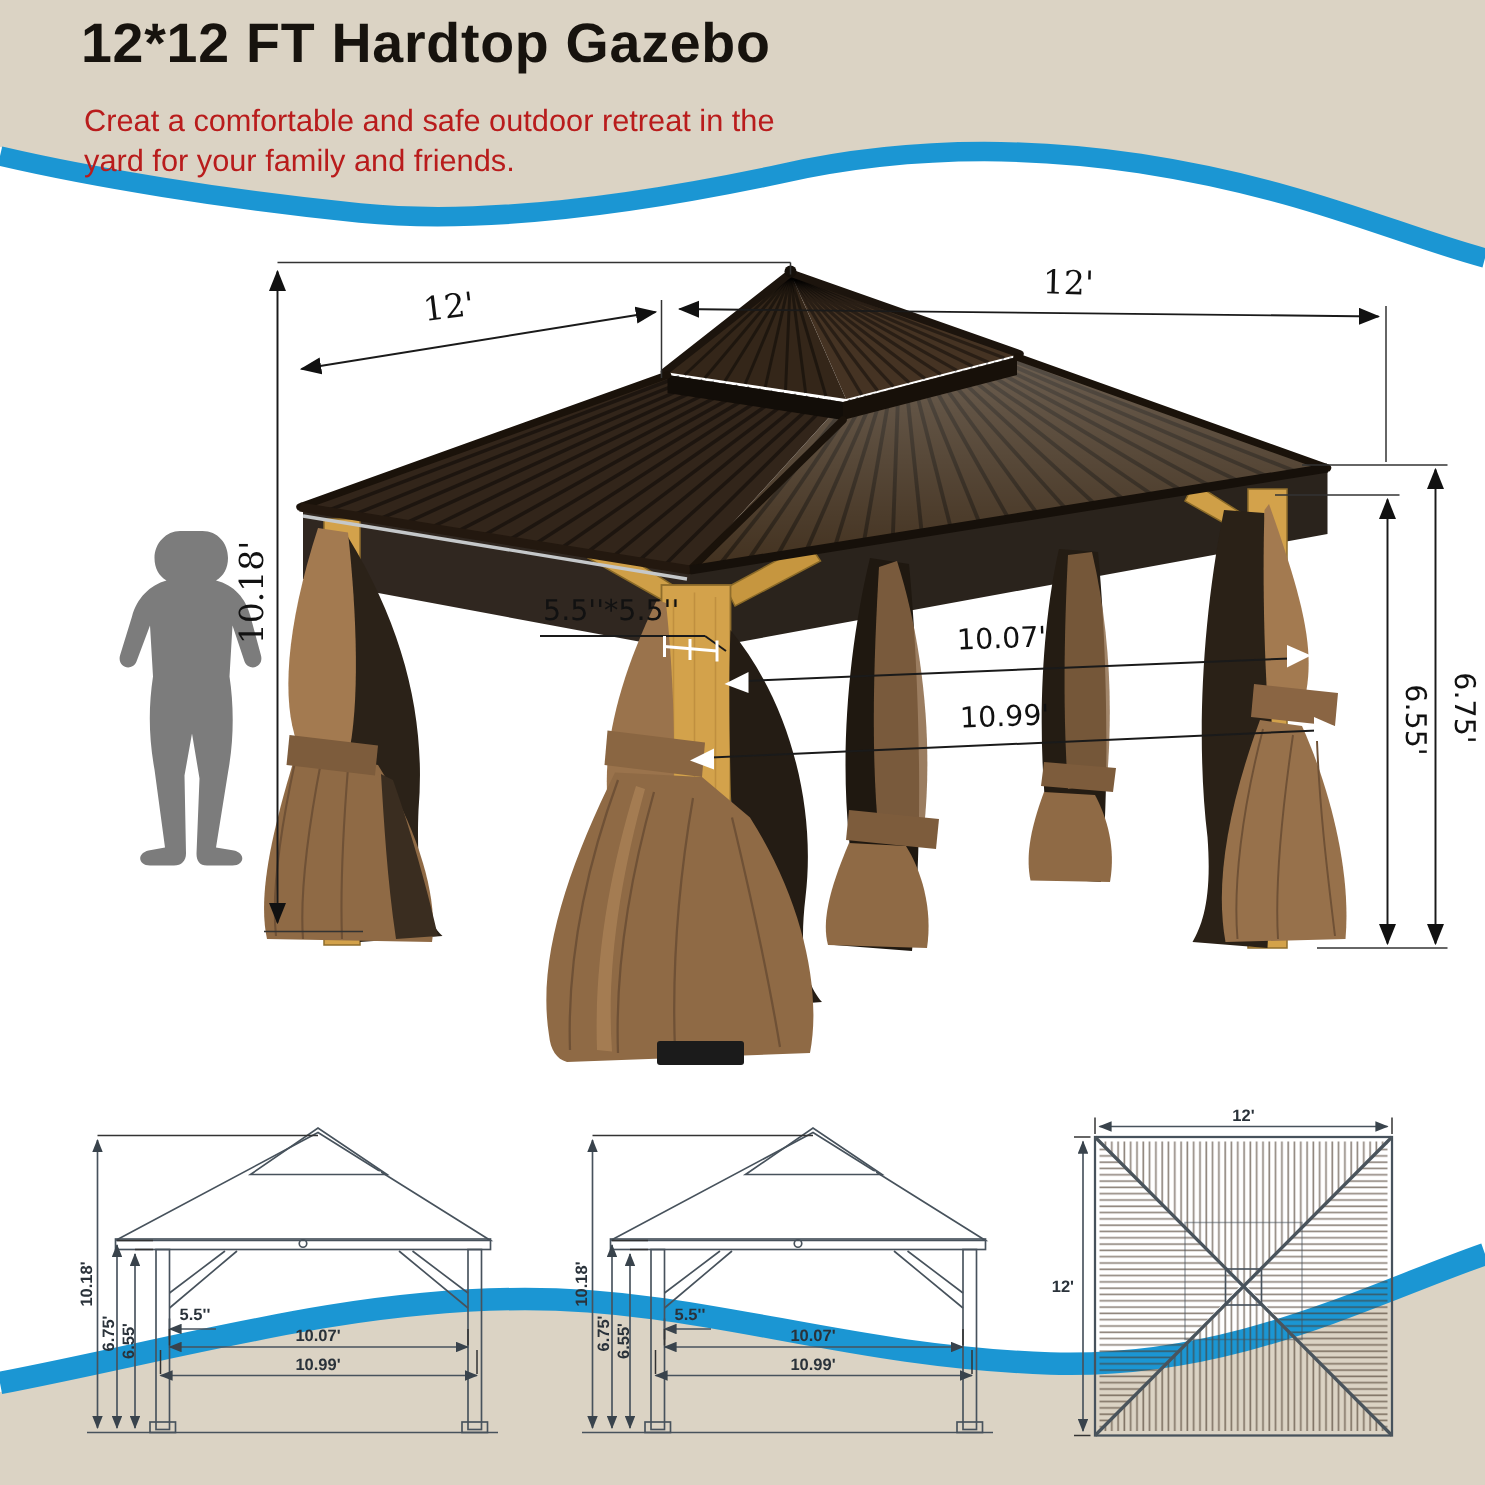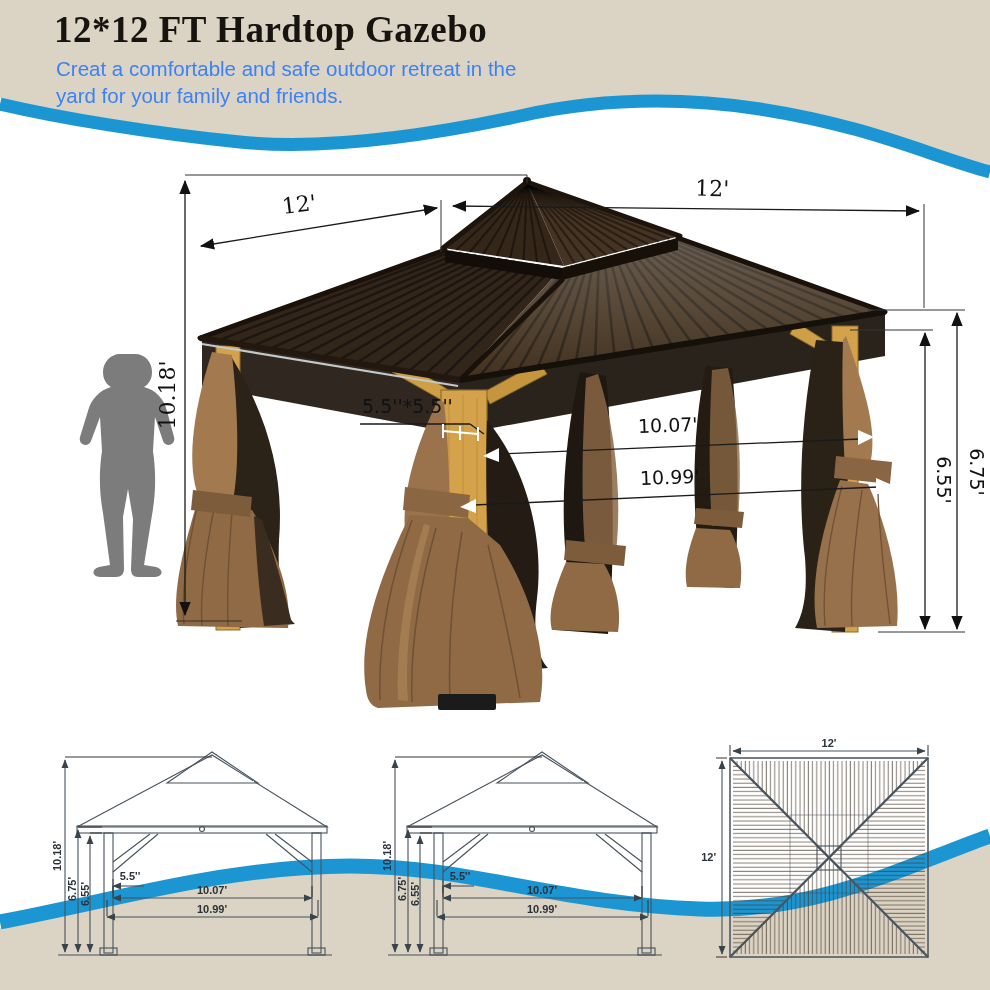--- a/index.html
+++ b/index.html
@@ -1,22 +1,22 @@
 <!DOCTYPE html>
 <html><head>
 <meta charset="utf-8">
 <style>
   html,body{margin:0;padding:0;background:#fff;}
   .canvas{position:relative;width:990px;height:990px;background:#ffffff;overflow:hidden;
           font-family:"Liberation Sans",sans-serif;}
   .canvas svg.scene{position:absolute;left:0;top:0;}
   .hdr{position:absolute;left:54px;top:8px;z-index:5;}
-  .hdr h1{margin:0;font-family:Liberation Serif, serif;font-weight:bold;font-size:37px;
+  .hdr h1{margin:0;font-family:Liberation Sans, sans-serif;font-weight:bold;font-size:37px;
           letter-spacing:.5px;color:#17130e;white-space:nowrap;}
-  .hdr p{margin:5px 0 0 2px;font-size:20.5px;line-height:1.3;color:#3b82f6;max-width:505px;}
+  .hdr p{margin:18px 0 0 2px;font-size:20.5px;line-height:1.3;color:#b91c1c;max-width:505px;}
   text{user-select:none;}
   .dimA{font-family:"DejaVu Serif",serif;font-size:22px;fill:#111;}
   .dimB{font-family:"DejaVu Sans",sans-serif;font-size:19px;fill:#111;}
   .dimS{font-family:"Liberation Sans",sans-serif;font-size:11px;font-weight:bold;fill:#2a323a;}
   .dln{stroke:#1a1a1a;stroke-width:1.3;fill:none;}
   .ext{stroke:#333;stroke-width:1;fill:none;}
   .tln{stroke:#47525c;stroke-width:1.1;fill:none;}
   .tlnB{stroke:#47525c;stroke-width:1.5;fill:none;}
 </style>
 </head>

